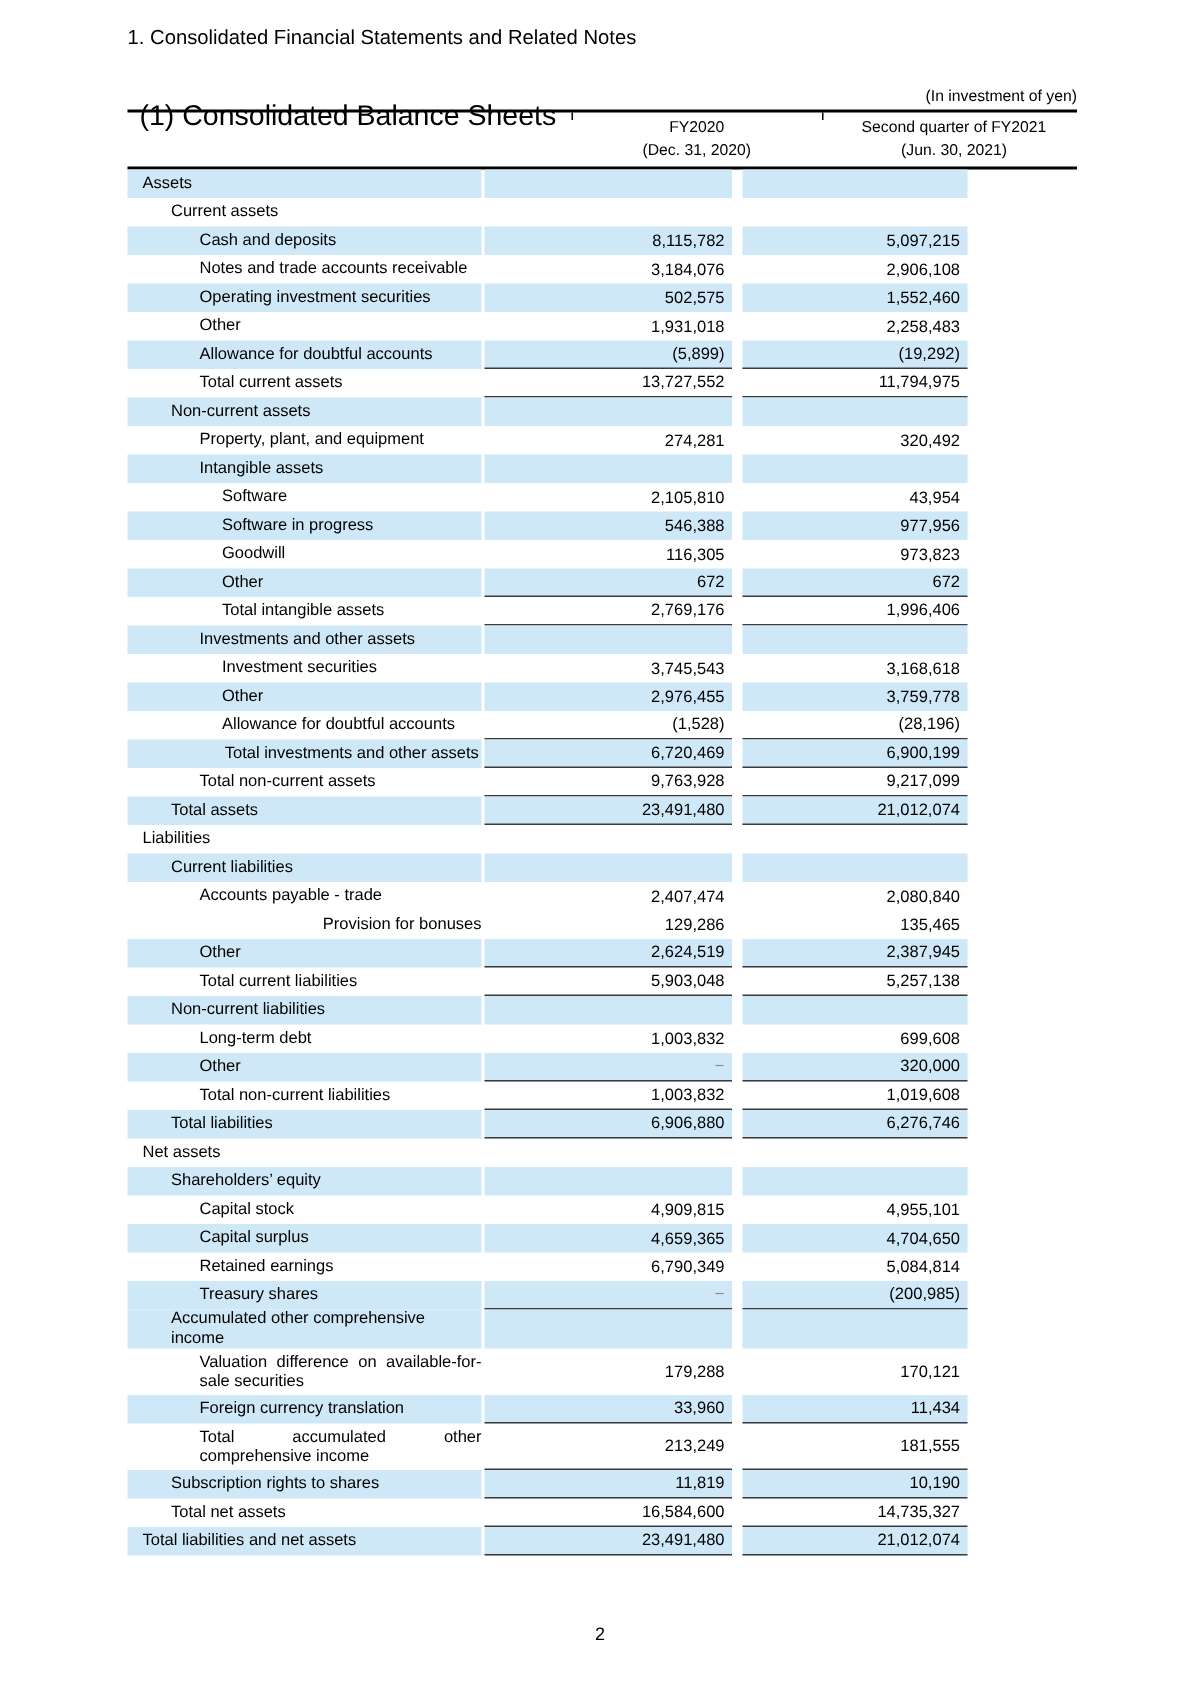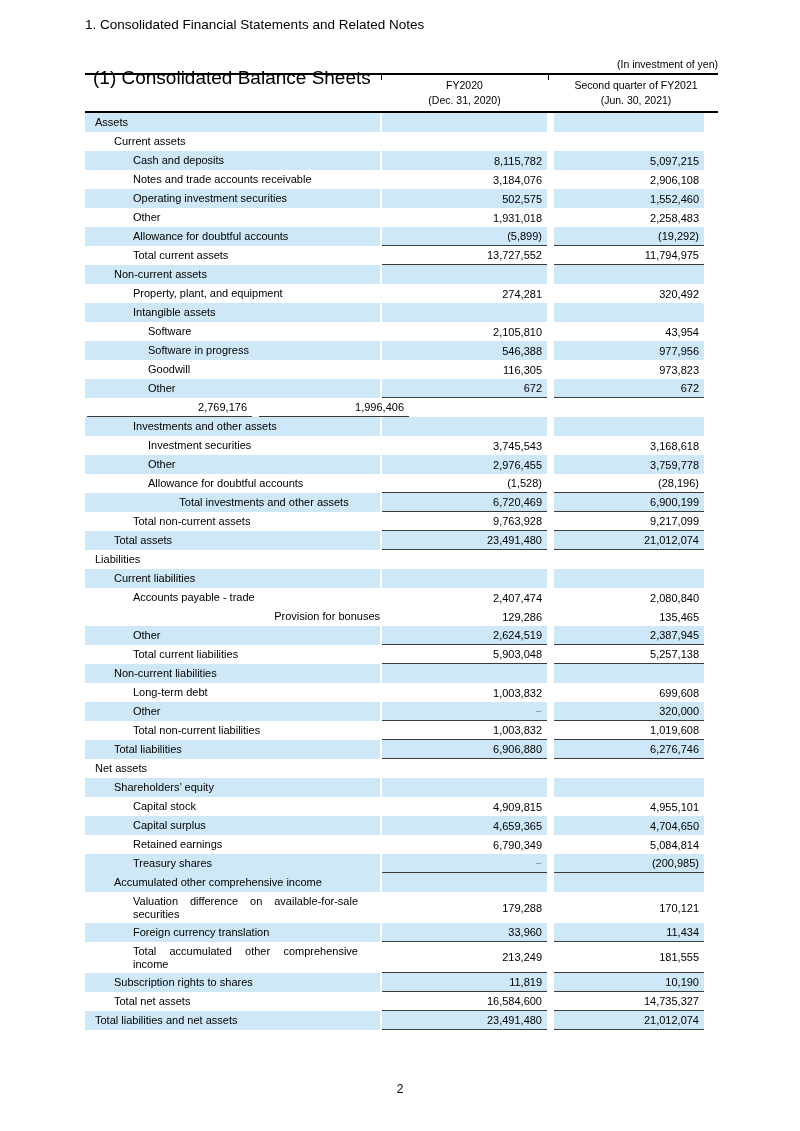--- a/index.html
+++ b/index.html
@@ -17,21 +17,21 @@
   #colheads{display:flex;height:36px;position:relative;align-items:flex-start;}
   .tick{position:absolute;top:0;width:1px;height:5px;background:#000;}
   .colspacer{width:297px;flex:0 0 auto;}
   .colhead{font-size:10.5px;line-height:15px;text-align:center;padding-top:3px;flex:0 0 auto;}
   #ch1{width:165px;}
   #ch2{width:164px;margin-left:7px;}
   
   .row{display:flex;align-items:stretch;min-height:19px;}
   .row.j{min-height:31px;}
   .cell{display:flex;align-items:center;font-size:11px;box-sizing:border-box;background:transparent;}
-  .label{width:295px;flex:0 0 auto;}
+  .label{width:236px;flex:0 0 auto;}
   .label span{line-height:13px;}
   .j .label span{display:block;width:225px;text-align:justify;}
   .val{flex:0 0 auto;justify-content:flex-end;padding-right:5px;}
   .v1{width:165px;margin-left:2px;}
   .v2{width:150px;margin-left:7px;}
   .shade .cell{background:#cfe8f7;}
   .u .val{border-bottom:1px solid #3a3a3a;}
   .dash{color:#8a8a8a;}
   #pagenum{left:0;top:1082px;width:800px;text-align:center;font-size:12px;}
 </style>
@@ -158,20 +158,23 @@
         <div class="cell val v2">973,823</div>
       </div>
       <div class="row shade u">
         <div class="cell label" style="padding-left: 63px;">
           <span>Other</span>
         </div>
         <div class="cell val v1">672</div>
         <div class="cell val v2">672</div>
       </div>
       <div class="row u">
+        <div class="cell label" style="padding-left: 63px;">
+          <span>Total intangible assets</span>
+        </div>
         <div class="cell val v1">2,769,176</div>
         <div class="cell val v2">1,996,406</div>
       </div>
       <div class="row shade">
         <div class="cell label" style="padding-left: 48px;">
           <span>Investments and other assets</span>
         </div>
         <div class="cell val v1"></div>
         <div class="cell val v2"></div>
       </div>

